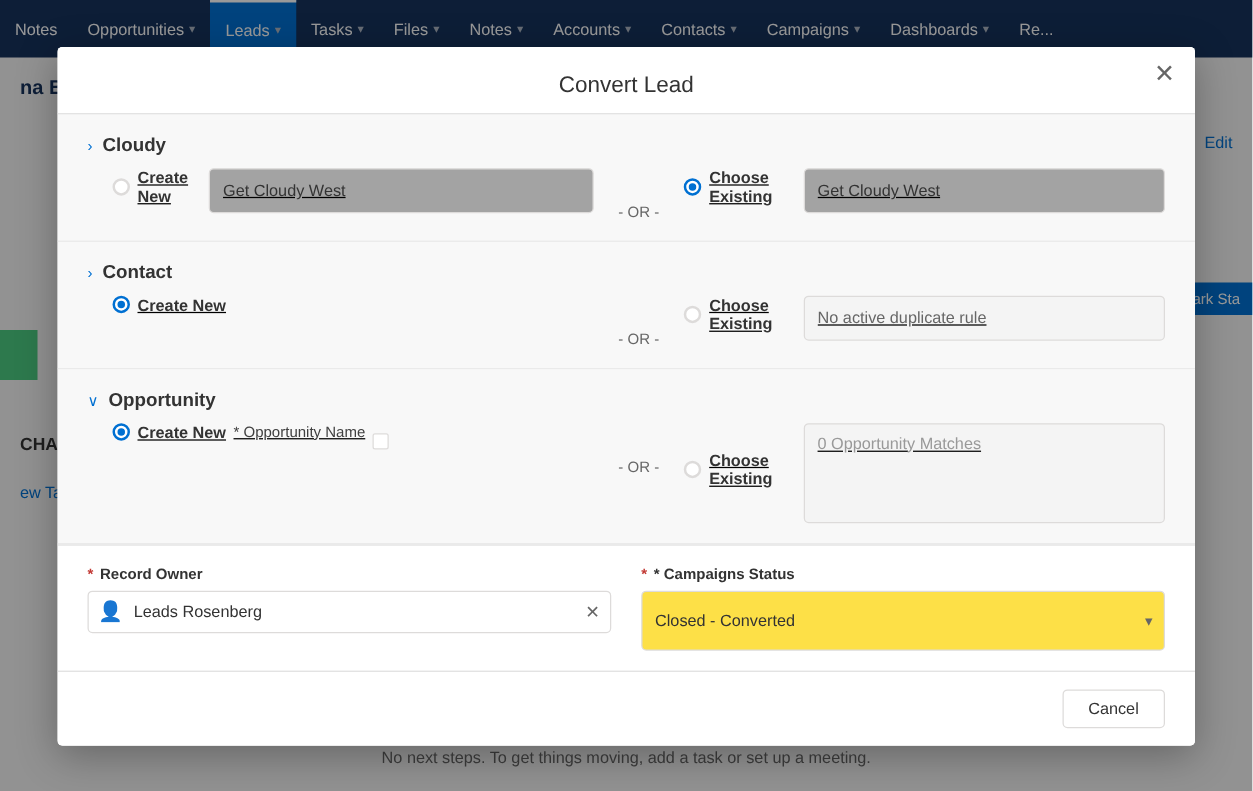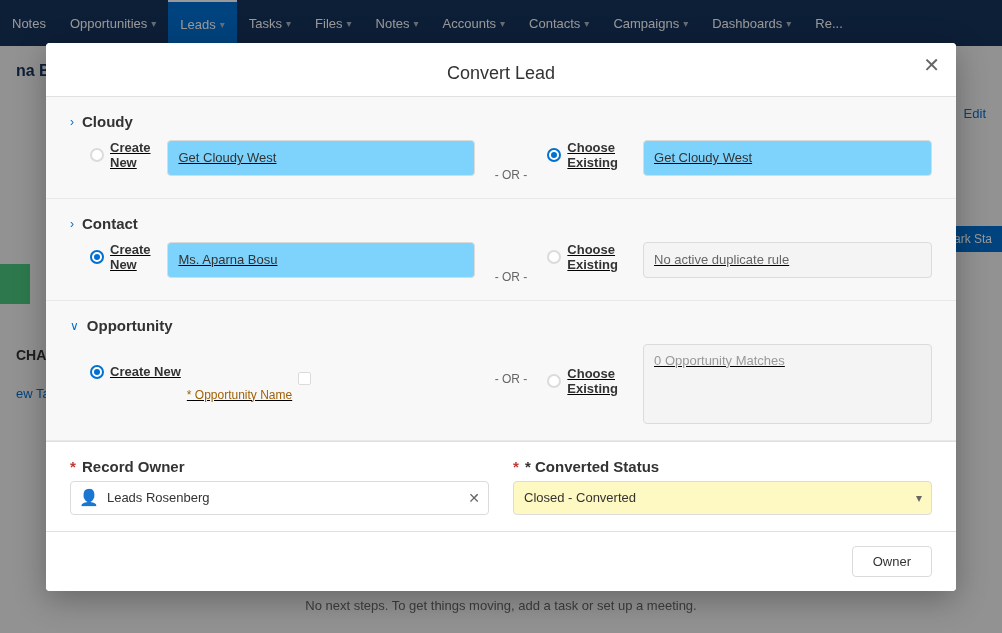--- a/index.html
+++ b/index.html
@@ -167,21 +167,21 @@
       color: #333;
     }
 
     .text-input {
       width: 100%;
       padding: 6px 10px;
       border: 1px solid #dddbda;
       border-radius: 4px;
       font-size: 13px;
       color: #333;
-      background: #7dd3fc;
+      background: #a3a3a3;
     }
 
     .or-divider {
       display: flex;
       align-items: center;
       padding: 0 20px;
       color: #666;
       font-size: 12px;
       align-self: flex-start;
       padding-top: 28px;
@@ -193,23 +193,22 @@
       border: 1px solid #dddbda;
       border-radius: 4px;
       font-size: 13px;
       color: #666;
       background: #f4f4f4;
     }
 
     
     .opp-name-label {
       font-size: 12px;
-      color: #a16207;
+      color: #404040;
       margin-bottom: 4px;
-      margin-top: 44px;
     }
     .dont-create-row {
       display: flex;
       align-items: center;
       gap: 6px;
       margin-top: 8px;
     }
     .checkbox {
       width: 13px;
       height: 13px;
@@ -243,21 +242,21 @@
       gap: 24px;
       align-items: flex-start;
     }
     .field-group {
       flex: 1;
       display: flex;
       flex-direction: column;
       gap: 6px;
     }
     .field-label {
-      font-size: 15px;
+      font-size: 12px;
       color: #333;
       font-weight: 600;
     }
     .required-star {
       color: #c23934;
       margin-right: 2px;
     }
 
     .record-owner-input {
       display: flex;
@@ -292,25 +291,25 @@
     .select-wrapper {
       position: relative;
     }
     .select-input {
       width: 100%;
       padding: 6px 32px 6px 10px;
       border: 1px solid #dddbda;
       border-radius: 4px;
       font-size: 13px;
       color: #333;
-      background: #fef9c3;
+      background: #fde047;
       appearance: none;
       -webkit-appearance: none;
       cursor: pointer;
-      height: 34px;
+      height: 48px;
     }
     .select-arrow {
       position: absolute;
       right: 10px;
       top: 50%;
       transform: translateY(-50%);
       color: #666;
       pointer-events: none;
       font-size: 12px;
     }
@@ -507,21 +506,20 @@
         <span class="section-toggle">›</span>
         <span class="section-title">Contact</span>
       </div>
       <div class="section-content">
 
         <div class="option-group">
           <div class="radio-row">
             <div class="radio-btn selected"></div>
             <span class="radio-label">Create New</span>
           </div>
-          <input type="text" class="text-input" value="Ms. Aparna Bosu" style="">
         </div>
 
         <div class="or-divider">- OR -</div>
 
         <div class="option-group">
           <div class="radio-row">
             <div class="radio-btn"></div>
             <span class="radio-label">Choose Existing</span>
           </div>
           <input type="text" class="gray-input" value="No active duplicate rule" readonly="" style="">
@@ -569,30 +567,30 @@
         <div class="record-owner-input">
           <span class="person-icon">👤</span>
           <span class="record-owner-name">Leads Rosenberg</span>
           <button class="clear-btn">✕</button>
         </div>
       </div>
 
       <div class="field-group">
         <div class="field-label">
           <span class="required-star">*</span>
-          <span>* Converted Status</span>
+          <span>* Campaigns Status</span>
         </div>
         <div class="select-wrapper">
           <select class="select-input">
             <option>Closed - Converted</option>
             <option>Open</option>
             <option>Working</option>
           </select>
           <span class="select-arrow">▾</span>
         </div>
       </div>
     </div>
   </div>
 
   <div class="modal-footer">
-    <button class="btn-cancel">Owner</button>
+    <button class="btn-cancel">Cancel</button>
   </div>
 </div>
 
 </body></html>

